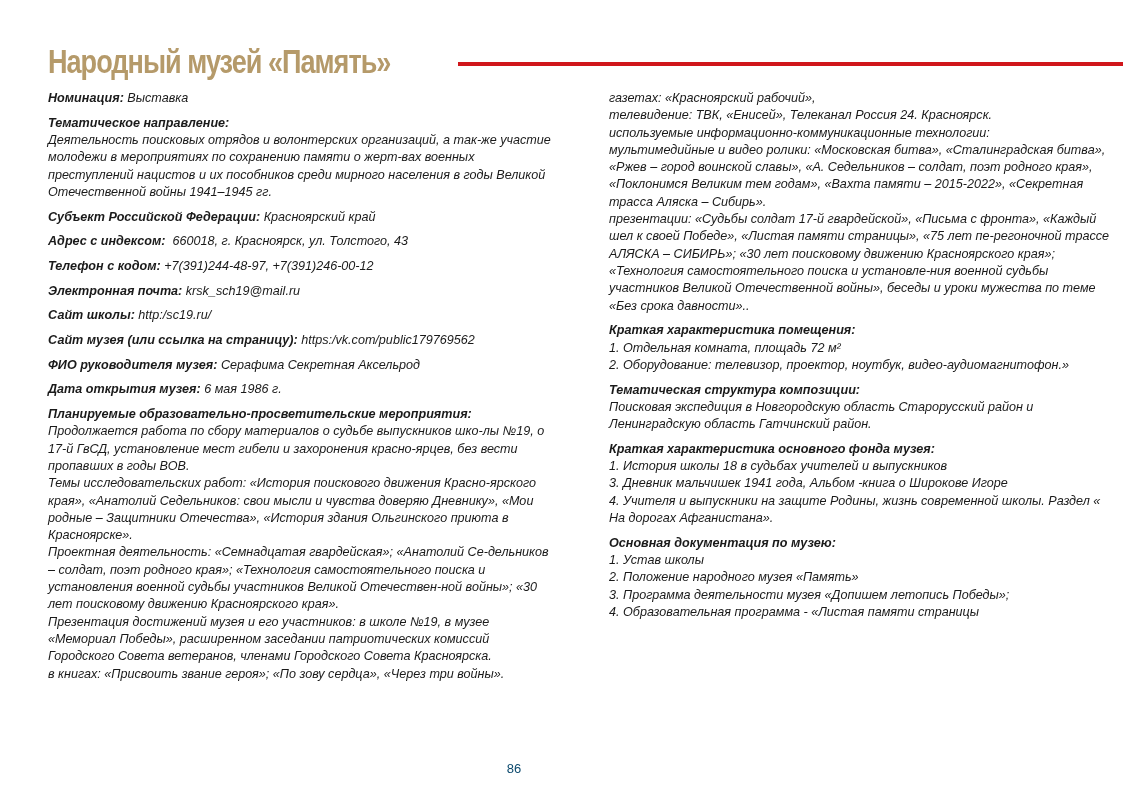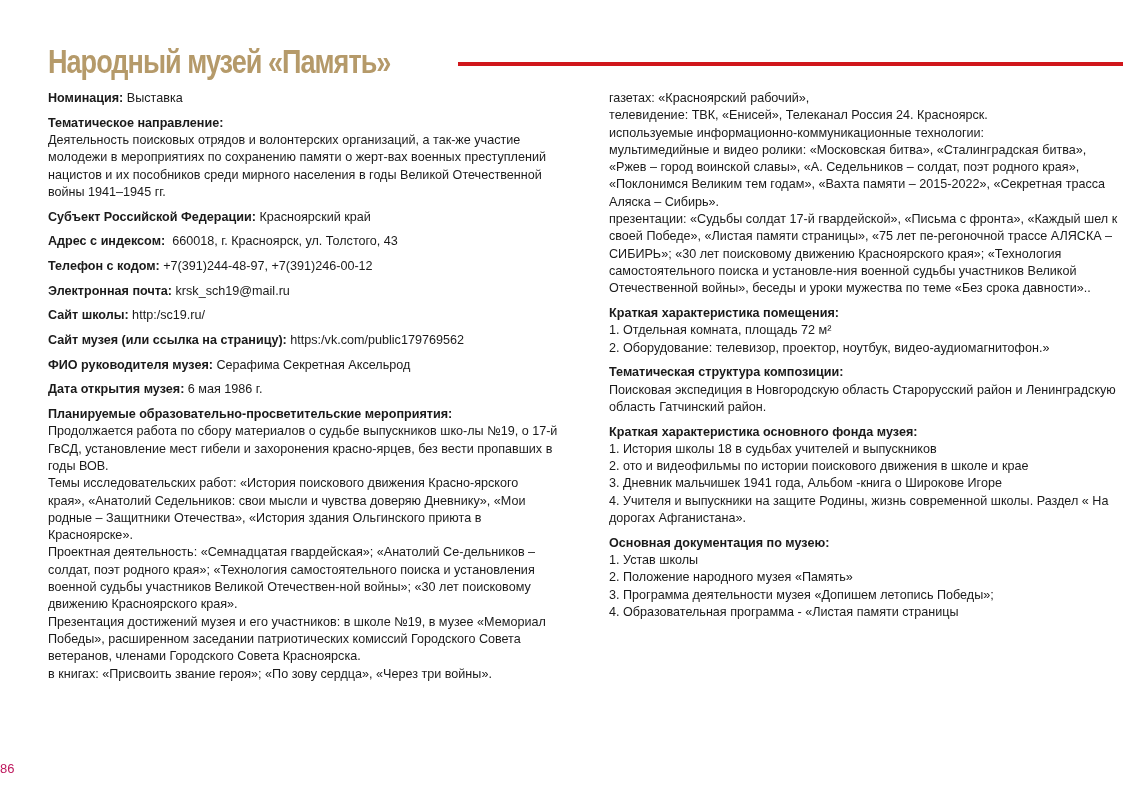--- a/index.html
+++ b/index.html
@@ -3,29 +3,29 @@
 <meta charset="utf-8">
 <style>
   html, body { margin: 0; padding: 0; background: #ffffff; }
   body { width: 1123px; height: 794px; position: relative; overflow: hidden;
          font-family: "Liberation Sans", "DejaVu Sans", sans-serif; color: #1a1a1a; }
   .title { position: absolute; left: 48px; top: 40px; margin: 0;
            font-family: "Liberation Sans", sans-serif; font-weight: bold;
            font-size: 33px; letter-spacing: -1.2px; transform: scaleX(0.82); transform-origin: left top;
            white-space: nowrap; line-height: 44px; }
   .red-rule { position: absolute; left: 458px; top: 62px; width: 665px; height: 4px; }
-  .col { position: absolute; top: 90px; font-size: 12.6px; line-height: 17.3px; }
+  .col { position: absolute; top: 90px; font-size: 12.6px; line-height: 17.3px; font-style: italic; }
   .col-left { left: 48px; width: 510px; }
   .col-right { left: 565px; width: 510px; top: 90px; margin-left: 44px; }
   .block { margin: 0 0 7.4px 0; }
   .label { font-weight: bold; }
   .para { display: block; }
   .heading { font-weight: bold; display: block; }
-  .page-number { position: absolute; left: 0; width: 1028px; top: 761px; 
-                 font-size: 13px; color: #be185d; }
+  .page-number { position: absolute; left: 0; width: 1028px; top: 761px; text-align: center;
+                 font-size: 13px; color: #0c4a6e; }
 </style>
 </head>
 <body>
 
 <h1 class="title" style="color:#b59a6a">Народный музей «Память»</h1>
 <div class="red-rule" style="background:#d0161b"></div>
 
 <div class="col col-left">
   <div class="block">
     <span class="label">Номинация:</span><span> Выставка</span>
@@ -81,21 +81,20 @@
     <span class="para">1. Отдельная комната, площадь 72 м²</span>
     <span class="para">2. Оборудование: телевизор, проектор, ноутбук, видео-аудиомагнитофон.»</span>
   </div>
   <div class="block">
     <span class="heading">Тематическая структура композиции:</span>
     <span class="para">Поисковая экспедиция в Новгородскую область Старорусский район и Ленинградскую область Гатчинский район.</span>
   </div>
   <div class="block">
     <span class="heading">Краткая характеристика основного фонда музея:</span>
     <span class="para">1. История школы 18 в судьбах учителей и выпускников</span>
-    <span class="para">2. ото и видеофильмы по истории поискового движения в школе и крае</span>
     <span class="para">3. Дневник мальчишек 1941 года, Альбом -книга о Широкове Игоре</span>
     <span class="para">4. Учителя и выпускники на защите Родины, жизнь современной школы. Раздел « На дорогах Афганистана».</span>
   </div>
   <div class="block">
     <span class="heading">Основная документация по музею:</span>
     <span class="para">1. Устав школы</span>
     <span class="para">2. Положение народного музея «Память»</span>
     <span class="para">3. Программа деятельности музея  «Допишем летопись Победы»;</span>
     <span class="para">4. Образовательная программа - «Листая памяти страницы</span>
   </div>

